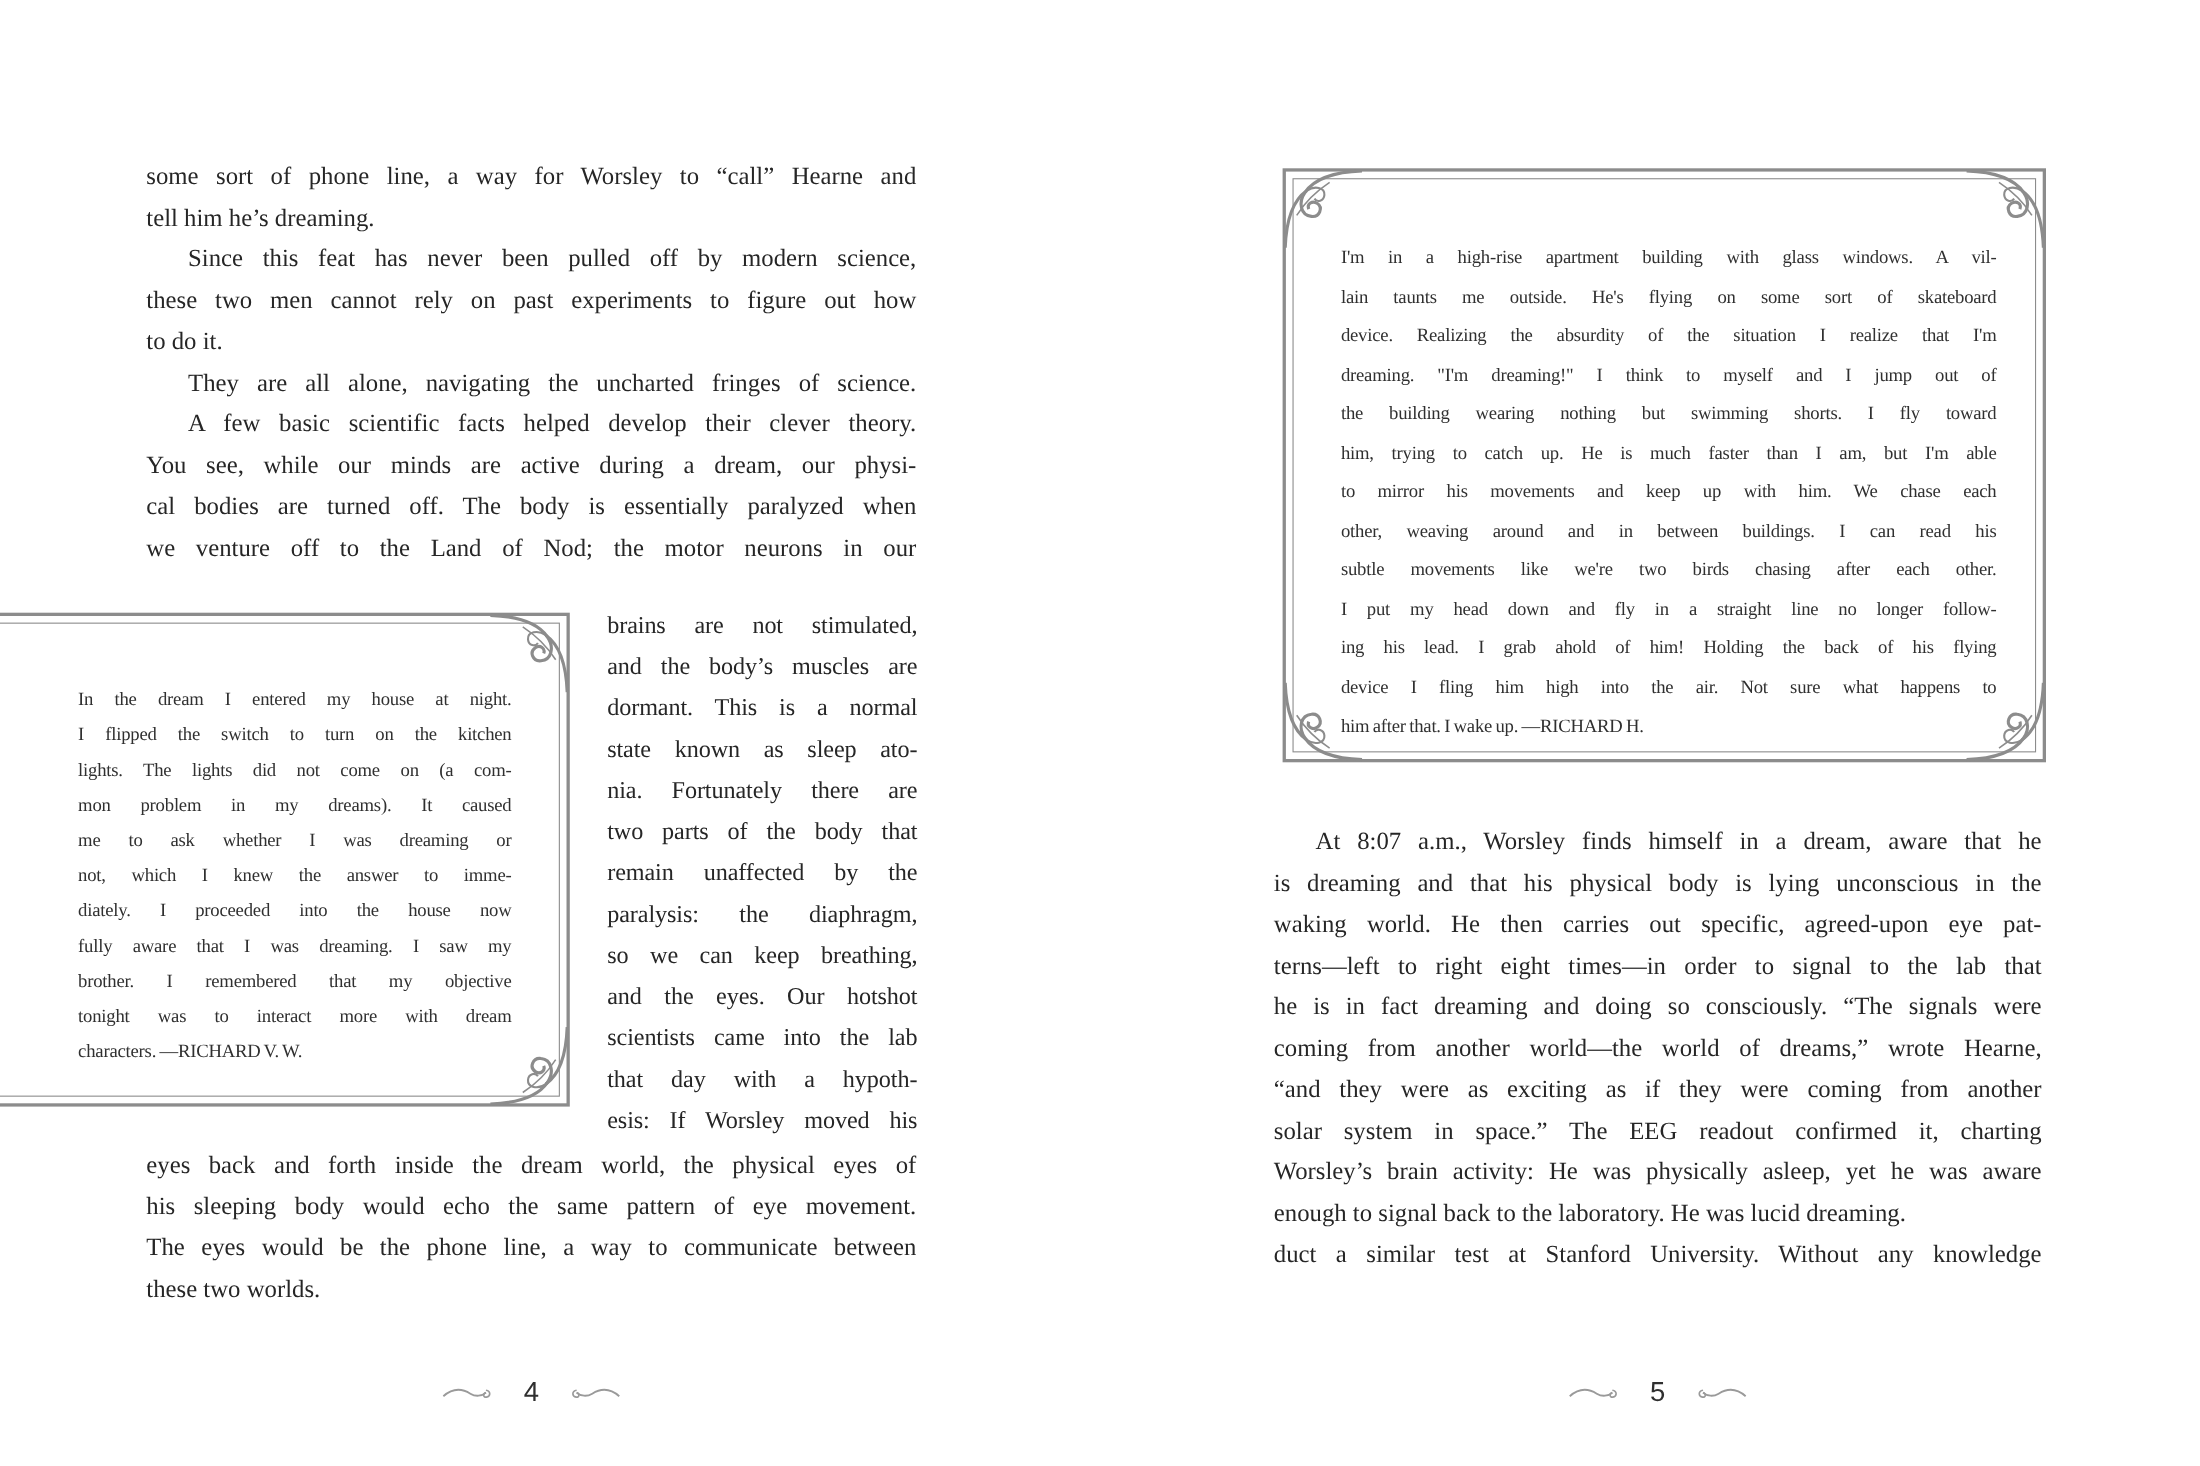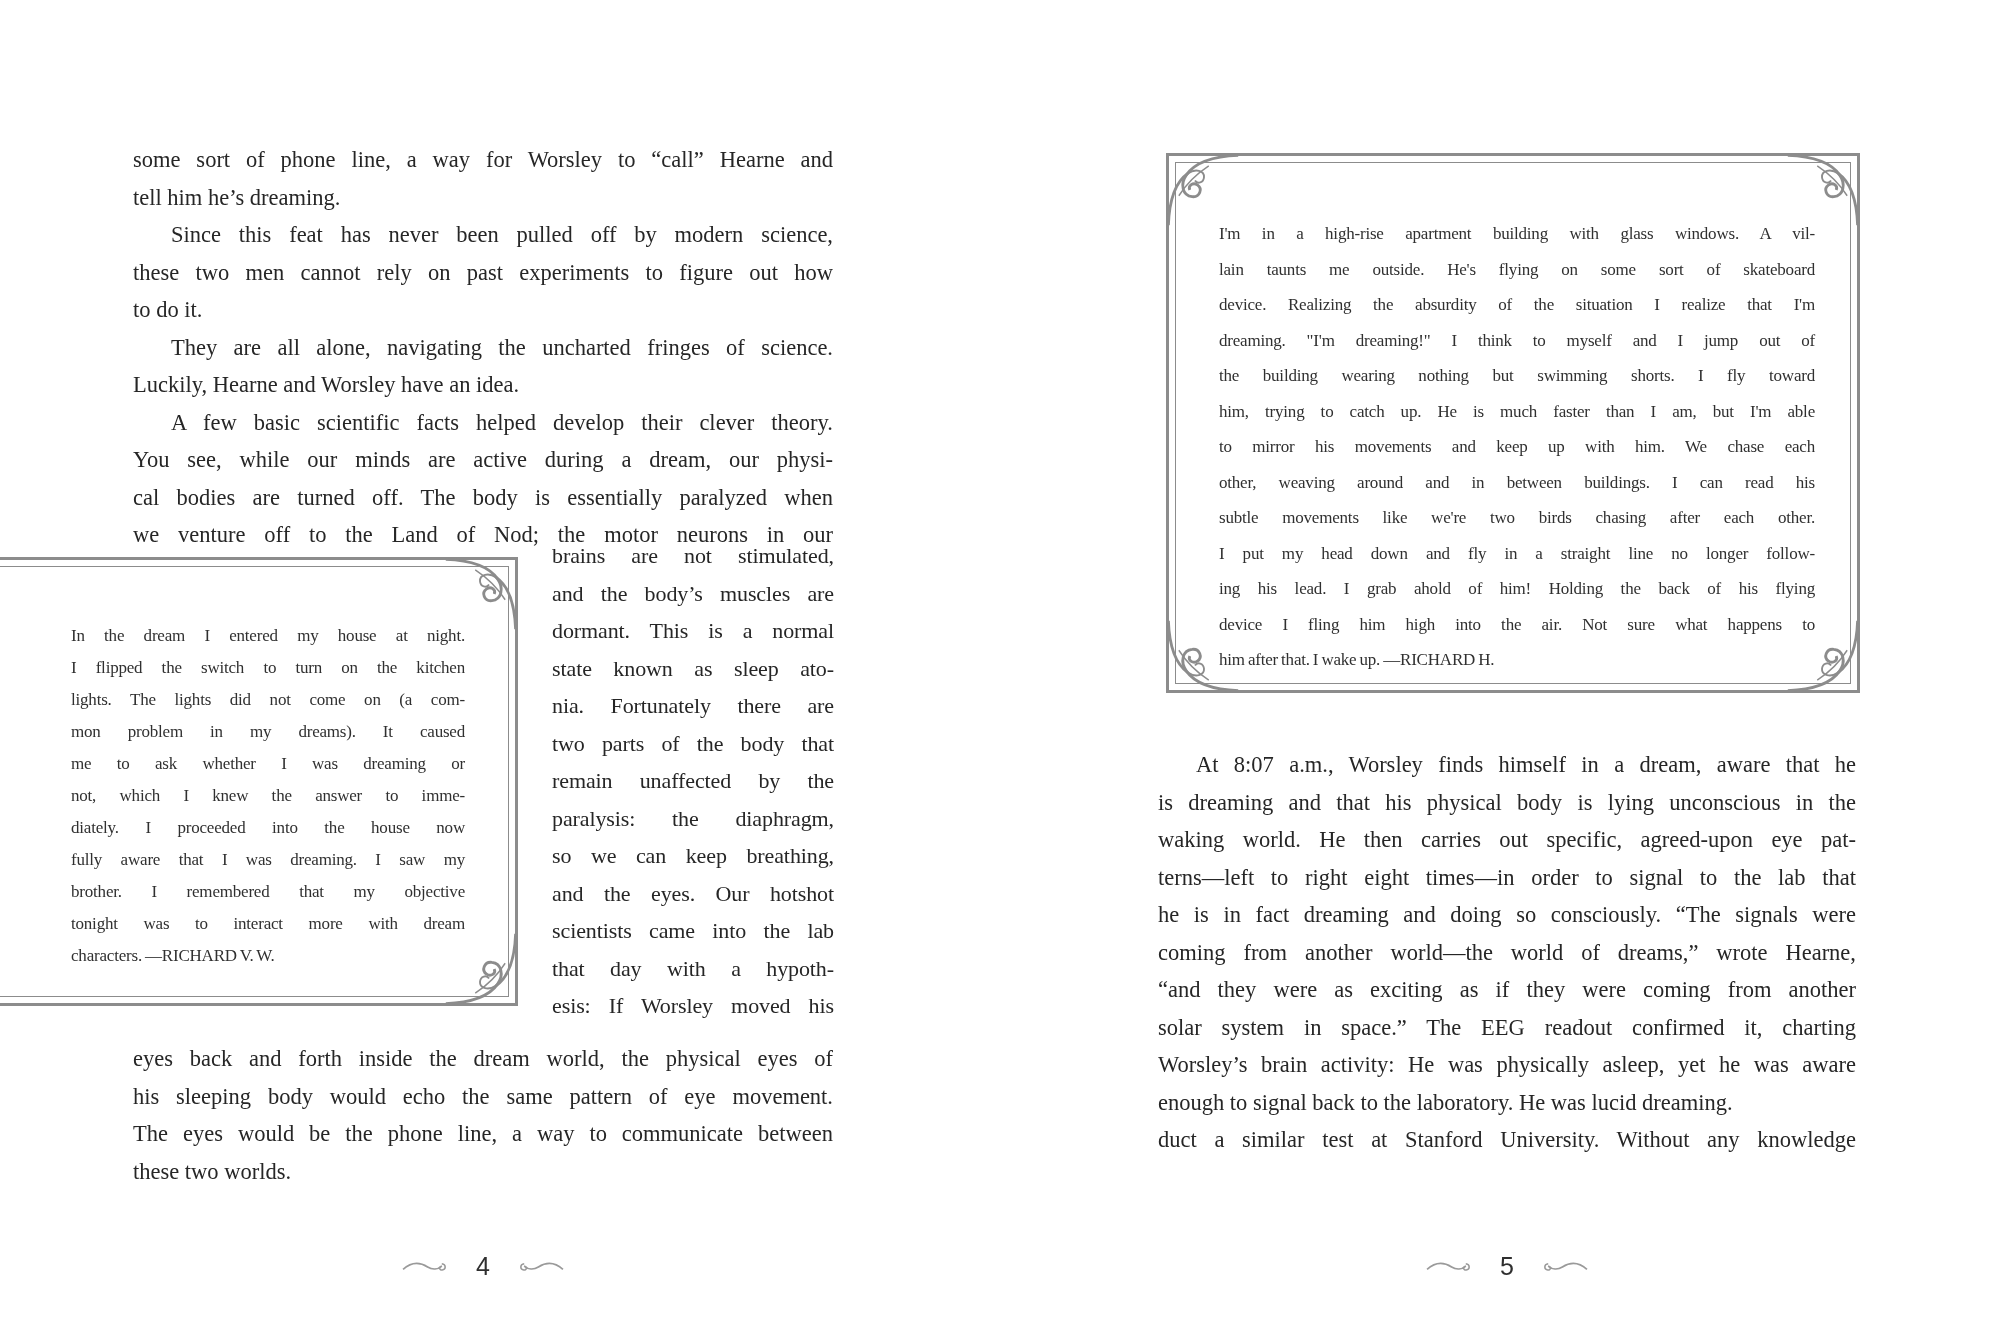--- a/index.html
+++ b/index.html
@@ -79,21 +79,20 @@
 
 <section class="page left">
 
   <div class="block lines" style="left:133px;top:141px;width:700px">
       <div class="line">some sort of phone line, a way for Worsley to “call” Hearne and</div>
       <div class="line end">tell him he’s dreaming.</div>
       <div class="line ind">Since this feat has never been pulled off by modern science,</div>
       <div class="line">these two men cannot rely on past experiments to figure out how</div>
       <div class="line end">to do it.</div>
       <div class="line ind">They are all alone, navigating the uncharted fringes of science.</div>
-      <div class="line end">Luckily, Hearne and Worsley have an idea.</div>
       <div class="line ind">A few basic scientific facts helped develop their clever theory.</div>
       <div class="line">You see, while our minds are active during a dream, our physi-</div>
       <div class="line">cal bodies are turned off. The body is essentially paralyzed when</div>
       <div class="line">we venture off to the Land of Nod; the motor neurons in our</div>
     </div>
 
   <div class="quote-box" style="left:-62px;top:557px;width:580px;height:449px">
     <div class="inner-frame"></div>
     <svg class="corner tr" viewBox="0 0 80 80">
         <use href="#corner-orn"></use>
@@ -109,21 +108,21 @@
         <div class="line">me to ask whether I was dreaming or</div>
         <div class="line">not, which I knew the answer to imme-</div>
         <div class="line">diately. I proceeded into the house now</div>
         <div class="line">fully aware that I was dreaming. I saw my</div>
         <div class="line">brother. I remembered that my objective</div>
         <div class="line">tonight was to interact more with dream</div>
         <div class="line end">characters. —RICHARD V. W.</div>
       </div>
   </div>
 
-  <div class="block lines narrow" style="left:552px;top:537px;width:282px">
+  <div class="block lines narrow" style="left:552px;top:549px;width:282px">
       <div class="line">brains are not stimulated,</div>
       <div class="line">and the body’s muscles are</div>
       <div class="line">dormant. This is a normal</div>
       <div class="line">state known as sleep ato-</div>
       <div class="line">nia. Fortunately there are</div>
       <div class="line">two parts of the body that</div>
       <div class="line">remain unaffected by the</div>
       <div class="line">paralysis: the diaphragm,</div>
       <div class="line">so we can keep breathing,</div>
       <div class="line">and the eyes. Our hotshot</div>

